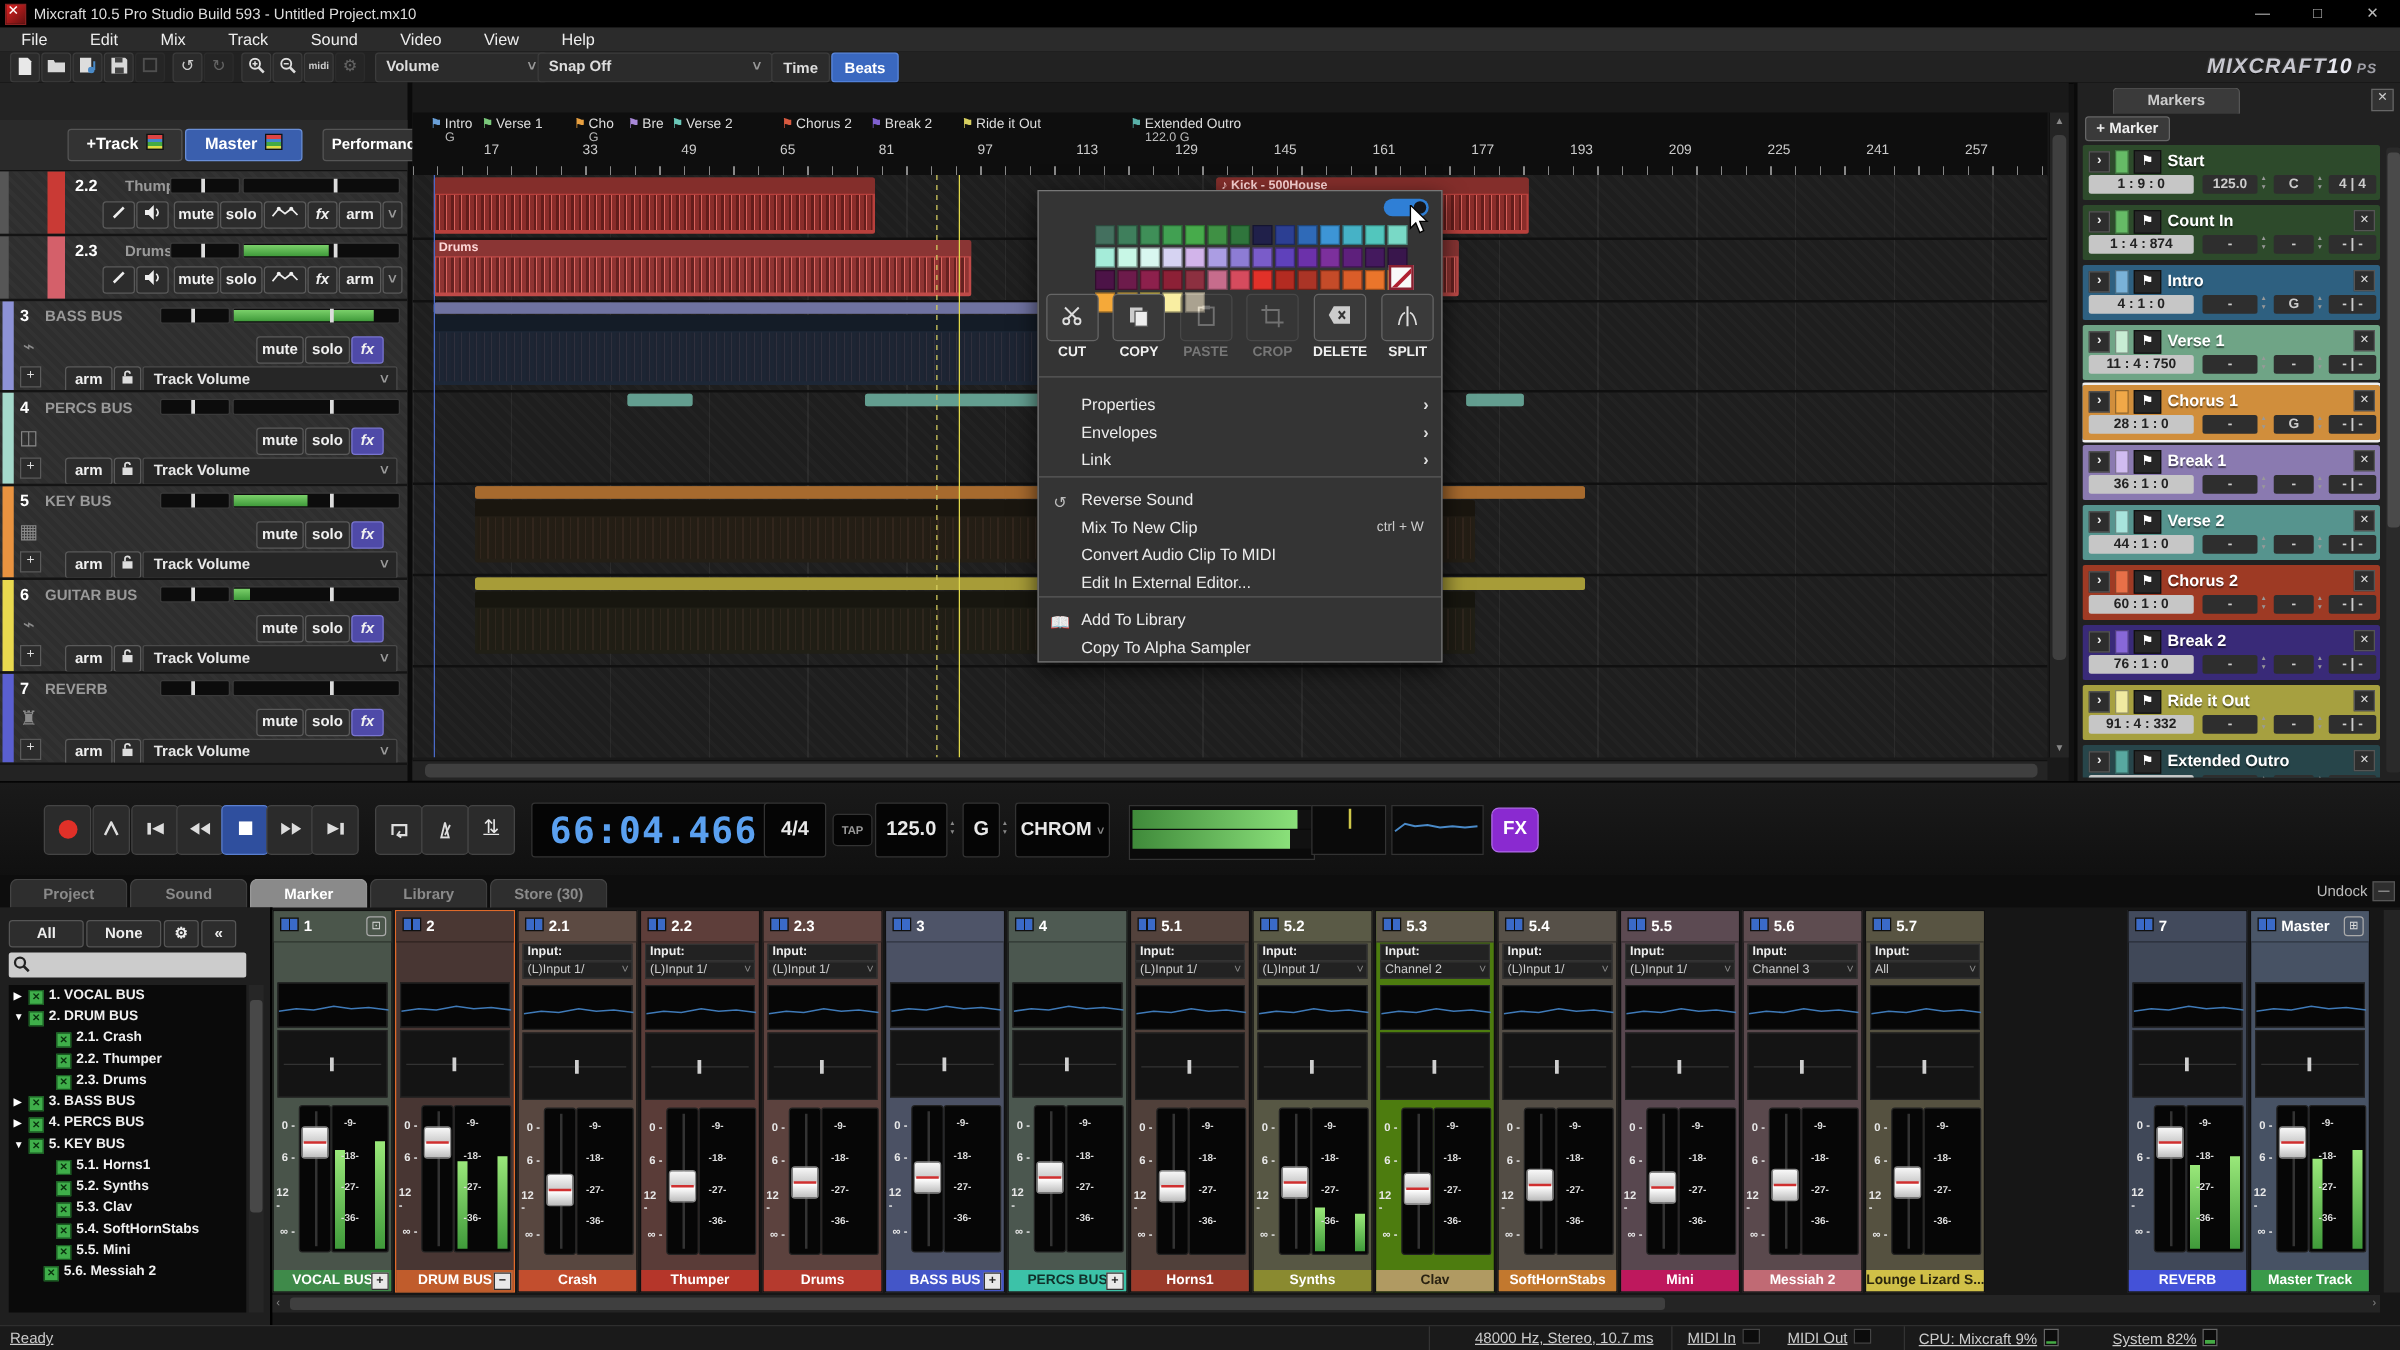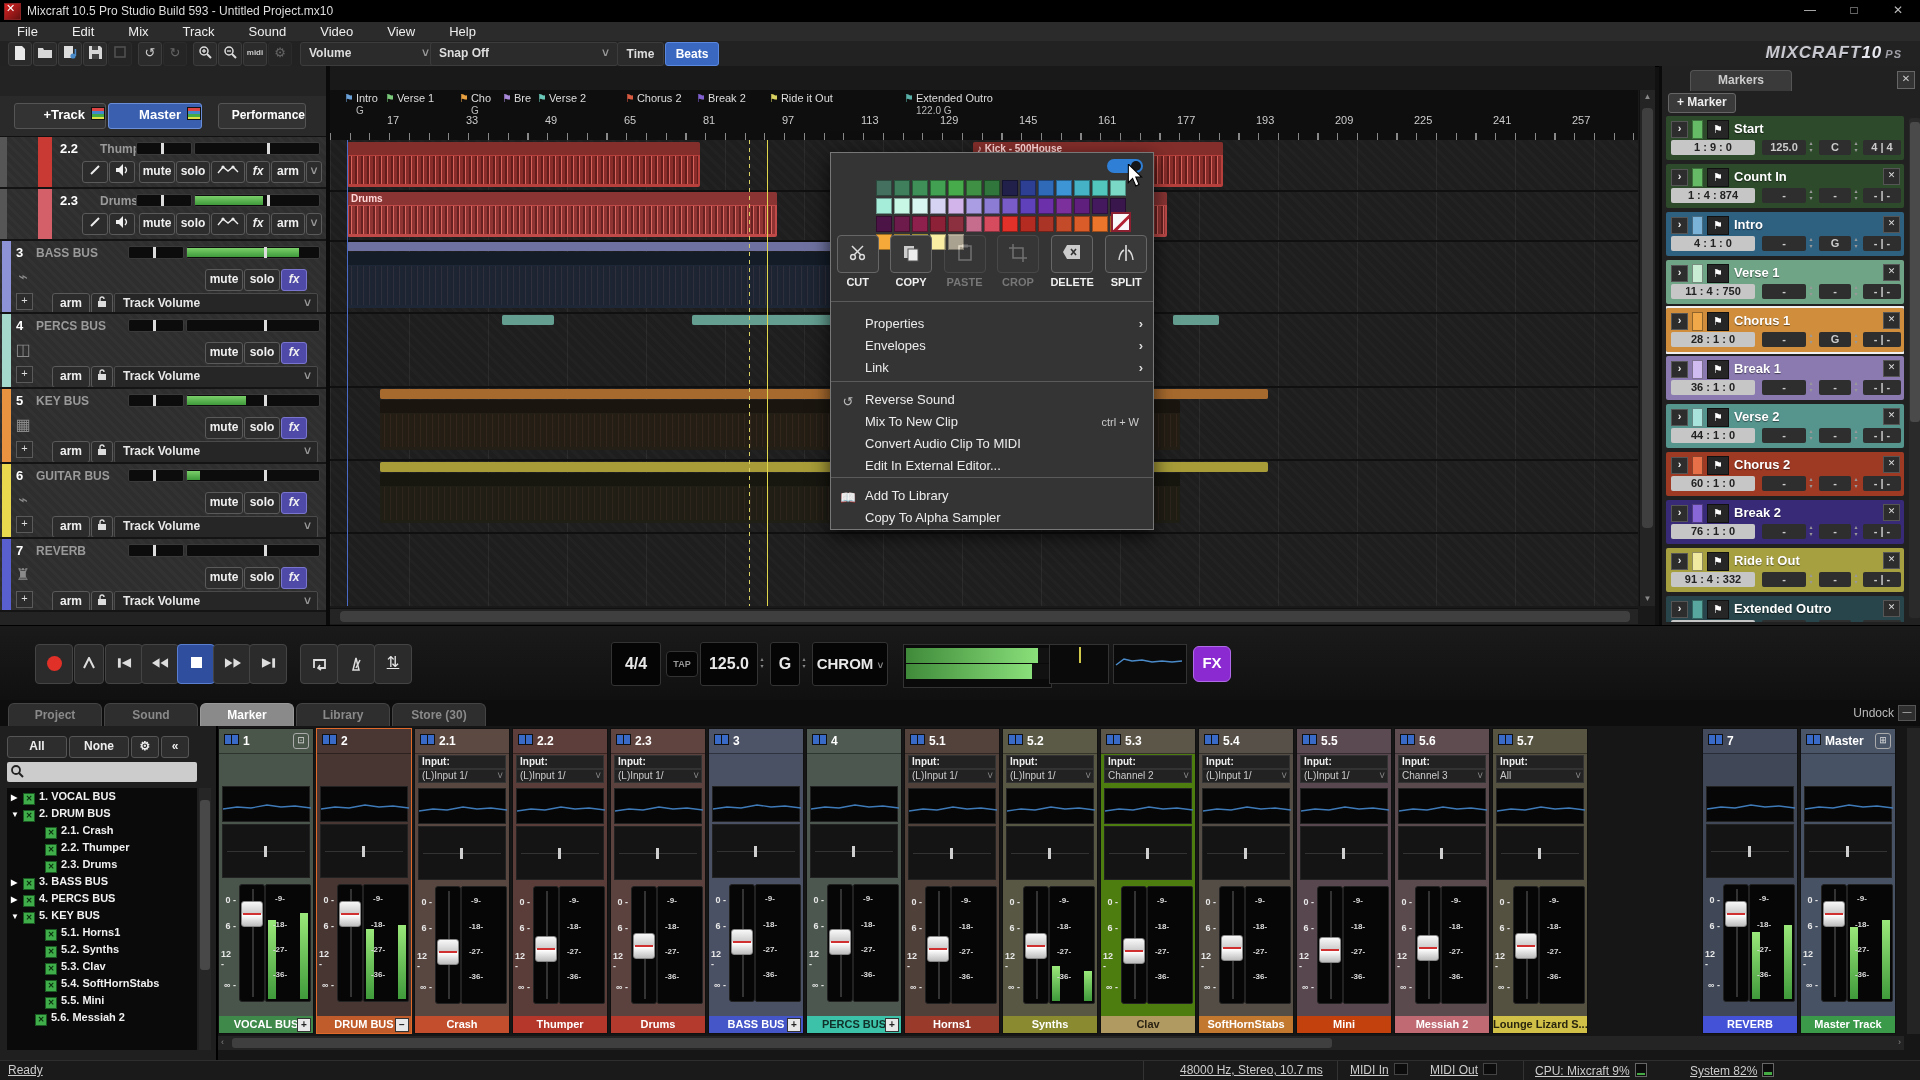--- a/index.html
+++ b/index.html
@@ -20,21 +20,21 @@
   .tdrop{position:absolute;top:1px;height:22px;background:#2b2b2b;border:1px solid #3c3c3c;border-radius:3px;color:#ddd;font-weight:bold;font-size:12px;line-height:20px;padding:0 8px;}
   .tdrop .chev{position:absolute;right:8px;color:#999;}
   .seg{position:absolute;top:1px;height:22px;border-radius:3px;font-weight:bold;font-size:12px;line-height:22px;text-align:center;}
   .logo{position:absolute;right:18px;top:2px;font-style:italic;font-weight:bold;letter-spacing:1px;}
   .logo .b{font-size:17px;color:#c8c8d0;text-shadow:0 1px 1px #000,0 0 2px #666;}
   .logo .v{font-size:17px;color:#e8e8f0;}
   .logo .s{font-size:11px;color:#a0a0a8;margin-left:3px;}
   
   .tpanel{position:absolute;left:0;top:66px;width:326px;height:559px;background:#232323;border-right:4px solid #0a0a0a;}
   .tphead{position:absolute;left:0;top:30px;width:326px;height:40px;background:#2a2a2a;border-bottom:1px solid #111;}
-  .hbtn{position:absolute;top:7px;height:24px;border:1px solid #555;border-radius:3px;background:#333;color:#fff;font-weight:bold;font-size:13px;line-height:22px;text-align:right;}
+  .hbtn{position:absolute;top:7px;height:24px;border:1px solid #555;border-radius:3px;background:#333;color:#fff;font-weight:bold;font-size:13px;line-height:22px;text-align:center;margin-left:40px;}
   .hbtn .stripes{display:inline-block;width:12px;height:11px;vertical-align:-1px;margin-left:6px;background:linear-gradient(#d44 0 3px,#48c 3px 6px,#4a4 6px 9px,#dd4 9px 12px);border:1px solid #111;}
   .trow{position:relative;border-bottom:2px solid #141414;background:#2e2e2e;overflow:hidden;}
   .trow .hatch{position:absolute;inset:0;background:repeating-linear-gradient(45deg,rgba(255,255,255,.02) 0 3px,transparent 3px 7px);}
   .tgroup{position:absolute;left:0;top:0;bottom:0;width:7px;background:#565656;}
   .tstrip{position:absolute;top:0;bottom:0;}
   .trow.sub .tstrip{left:38px;width:14px;}
   .trow.bus .tstrip{left:2px;width:9px;}
   .tnum{position:absolute;top:4px;color:#fff;font-weight:bold;font-size:13px;}
   .tname{position:absolute;top:5px;color:#9a9a9a;font-weight:bold;font-size:12px;}
   .trow.sub .tnum{left:60px;} .trow.sub .tname{left:100px;}
@@ -791,20 +791,21 @@
         </svg></div>
     <div class="tpbtn" style="left:300px"><svg width="15" height="14" viewBox="0 0 15 14">
           <path d="M2 11 V3 h11 v8 h-6" fill="none" stroke="#ddd" stroke-width="1.8"></path>
           <path d="M8 8 l-2 3 l3 2" fill="none" stroke="#ddd" stroke-width="1.6"></path>
         </svg></div>
     <div class="tpbtn" style="left:337px"><svg width="14" height="14" viewBox="0 0 14 14">
           <path d="M4 13 L7 1 L10 13 Z" fill="none" stroke="#ddd" stroke-width="1.5"></path>
           <line x1="7" y1="11" x2="11" y2="3" stroke="#ddd" stroke-width="1.5"></line>
         </svg></div>
     <div class="tpbtn" style="left:374px;font-size:15px;line-height:34px;text-decoration:underline">⇅</div>
+    <div class="timebox">66:04.466</div>
     <div class="tfield" style="left:611px;width:48px;font-size:16px;line-height:42px">4/4</div>
     <div class="tfield" style="left:666px;width:30px;height:24px;top:25px;font-size:9px;line-height:24px;color:#999;border-radius:4px">TAP</div>
     <div class="tfield" style="left:700px;width:56px;font-size:16px;line-height:42px">125.0</div>
     <div class="mspin" style="left:758px;top:30px;position:absolute;color:#888">▴<br>▾</div>
     <div class="tfield" style="left:770px;width:28px;font-size:16px;line-height:42px">G</div>
     <div class="mspin" style="left:800px;top:30px;position:absolute;color:#888">▴<br>▾</div>
     <div class="tfield" style="left:812px;width:74px;font-size:15px;line-height:42px"><span>CHROM</span> <span style="color:#888;font-size:10px">˅</span></div>
     <div class="meterbig">
       <div class="bar">
           <i style="width:92%"></i>
@@ -1366,21 +1367,21 @@
             
             
           </div>
           <div class="msc">
             <span style="top:7%">-9-</span>
               <span style="top:30%">-18-</span>
               <span style="top:53%">-27-</span>
               <span style="top:75%">-36-</span>
           </div>
         </div>
-        <div class="slabel" style="background: #c2410c; color: rgb(255, 255, 255);">
+        <div class="slabel" style="background: #be185d; color: rgb(255, 255, 255);">
           <span>Mini</span>
         </div>
       </div>
         <div class="strip" style="background: rgb(90, 73, 77); border-color: rgb(16, 16, 16);">
         <div class="shead" style="background: rgb(94, 76, 80);">
           <span class="chip"></span><span class="n">5.6</span>
           
         </div>
         <div class="sinput">
           <div class="cap">Input:</div>

